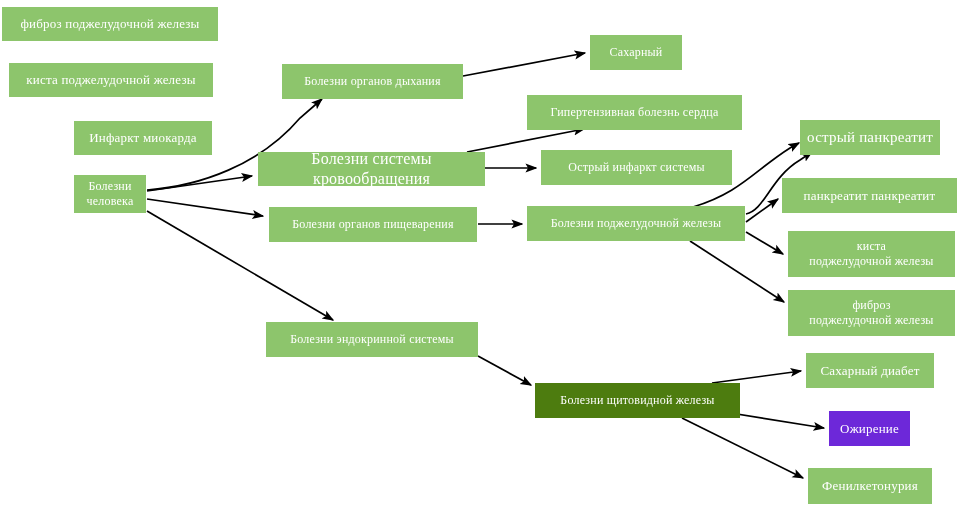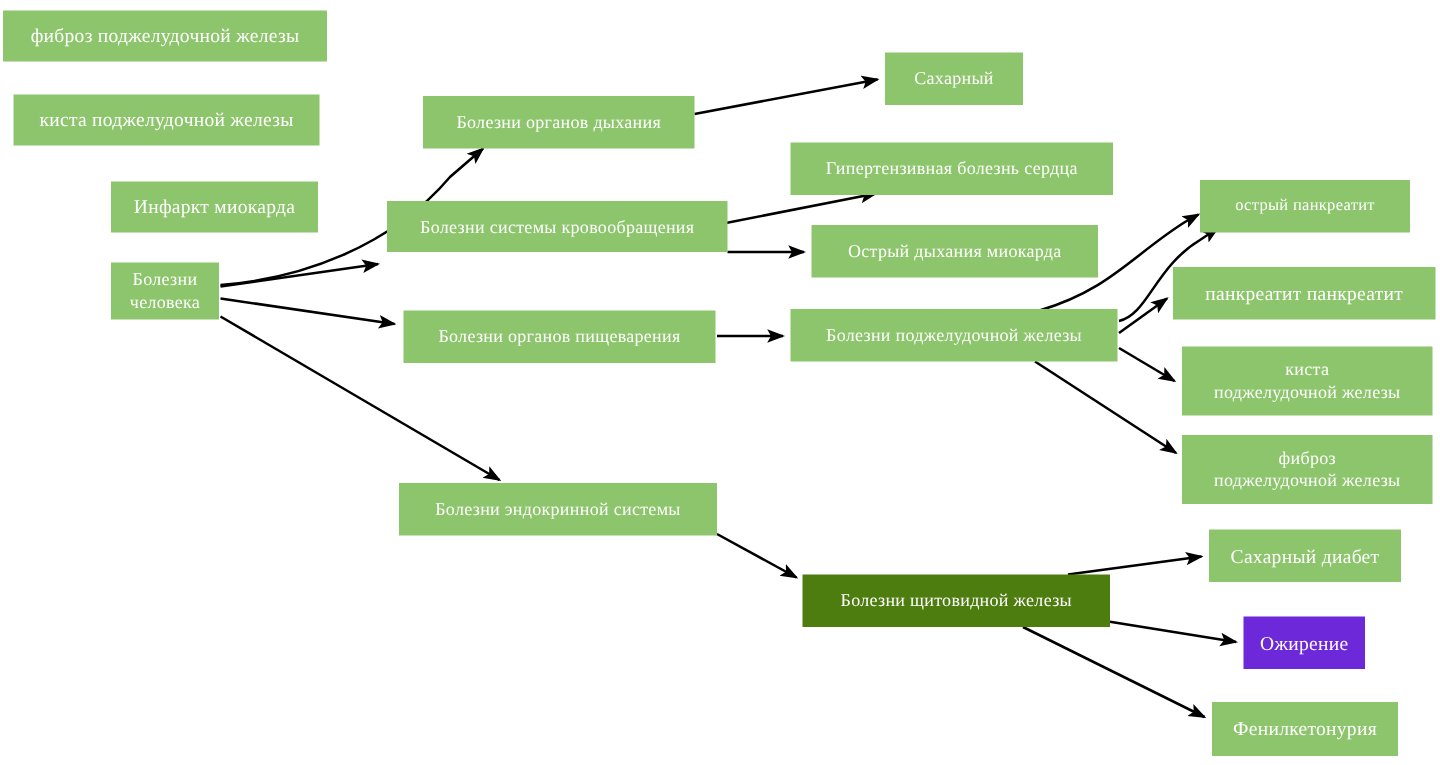--- a/index.html
+++ b/index.html
@@ -71,29 +71,29 @@
       </g>
   </svg>
 
   <div id="nodes-group">
       <div class="node" style="left: 2px; top: 7px; width: 216px; height: 34px; font-size: 13px; background: rgb(141, 197, 108); color: rgb(255, 255, 255);">фиброз поджелудочной железы</div>
       <div class="node" style="left: 9px; top: 63px; width: 204px; height: 34px; font-size: 13px; background: rgb(141, 197, 108); color: rgb(255, 255, 255);">киста поджелудочной железы</div>
       <div class="node" style="left: 42px; top: 121px; width: 138px; height: 34px; font-size: 13px; background: rgb(141, 197, 108); color: rgb(255, 255, 255); margin-left: 32px;">Инфаркт миокарда</div>
       <div class="node" style="left: 74px; top: 175px; width: 72px; height: 38px; font-size: 12px; background: rgb(141, 197, 108); color: rgb(255, 255, 255);">Болезни
 человека</div>
       <div class="node" style="left: 282px; top: 64px; width: 181px; height: 35px; font-size: 12px; background: rgb(141, 197, 108); color: rgb(255, 255, 255); font-family: Liberation Serif, serif;">Болезни органов дыхания</div>
-      <div class="node" style="left: 258px; top: 134px; width: 227px; height: 34px; font-size: 12px; background: rgb(141, 197, 108); color: rgb(255, 255, 255);">Болезни системы кровообращения</div>
+      <div class="node" style="left: 258px; top: 152px; width: 227px; height: 34px; font-size: 16px; background: rgb(141, 197, 108); color: rgb(255, 255, 255);">Болезни системы кровообращения</div>
       <div class="node" style="left: 269px; top: 207px; width: 208px; height: 35px; font-size: 12px; background: rgb(141, 197, 108); color: rgb(255, 255, 255);">Болезни органов пищеварения</div>
       <div class="node" style="left: 266px; top: 322px; width: 212px; height: 35px; font-size: 12px; background: rgb(141, 197, 108); color: rgb(255, 255, 255);">Болезни эндокринной системы</div>
       <div class="node" style="left: 590px; top: 35px; width: 92px; height: 35px; font-size: 12px; background: rgb(141, 197, 108); color: rgb(255, 255, 255);">Сахарный</div>
       <div class="node" style="left: 527px; top: 95px; width: 215px; height: 35px; font-size: 12px; background: rgb(141, 197, 108); color: rgb(255, 255, 255);">Гипертензивная болезнь сердца</div>
-      <div class="node" style="left: 541px; top: 150px; width: 191px; height: 35px; font-size: 12px; background: rgb(141, 197, 108); color: rgb(255, 255, 255);">Острый дыхания миокарда</div>
+      <div class="node" style="left: 541px; top: 150px; width: 191px; height: 35px; font-size: 12px; background: rgb(141, 197, 108); color: rgb(255, 255, 255);">Острый инфаркт системы</div>
       <div class="node" style="left: 527px; top: 206px; width: 218px; height: 35px; font-size: 12px; background: rgb(141, 197, 108); color: rgb(255, 255, 255);">Болезни поджелудочной железы</div>
       <div class="node" style="left: 535px; top: 383px; width: 205px; height: 35px; font-size: 12px; background: #4d7c0f; color: rgb(255, 255, 255);">Болезни щитовидной железы</div>
-      <div class="node" style="left: 800px; top: 120px; width: 140px; height: 35px; font-size: 11px; background: rgb(141, 197, 108); color: rgb(255, 255, 255);">острый панкреатит</div>
+      <div class="node" style="left: 800px; top: 120px; width: 140px; height: 35px; font-size: 15px; background: rgb(141, 197, 108); color: rgb(255, 255, 255);">острый панкреатит</div>
       <div class="node" style="left: 782px; top: 178px; width: 175px; height: 35px; font-size: 13px; background: rgb(141, 197, 108); color: rgb(255, 255, 255);">панкреатит панкреатит</div>
       <div class="node" style="left: 788px; top: 231px; width: 167px; height: 46px; font-size: 12px; background: rgb(141, 197, 108); color: rgb(255, 255, 255);">киста
 поджелудочной железы</div>
       <div class="node" style="left: 788px; top: 290px; width: 167px; height: 46px; font-size: 12px; background: rgb(141, 197, 108); color: rgb(255, 255, 255);">фиброз
 поджелудочной железы</div>
       <div class="node" style="left: 806px; top: 353px; width: 128px; height: 35px; font-size: 13px; background: rgb(141, 197, 108); color: rgb(255, 255, 255);">Сахарный диабет</div>
       <div class="node" style="left: 829px; top: 411px; width: 81px; height: 35px; font-size: 13px; background: #6d28d9; color: rgb(255, 255, 255);">Ожирение</div>
       <div class="node" style="left: 808px; top: 468px; width: 124px; height: 36px; font-size: 13px; background: rgb(141, 197, 108); color: rgb(255, 255, 255);">Фенилкетонурия</div>
     </div>
 

